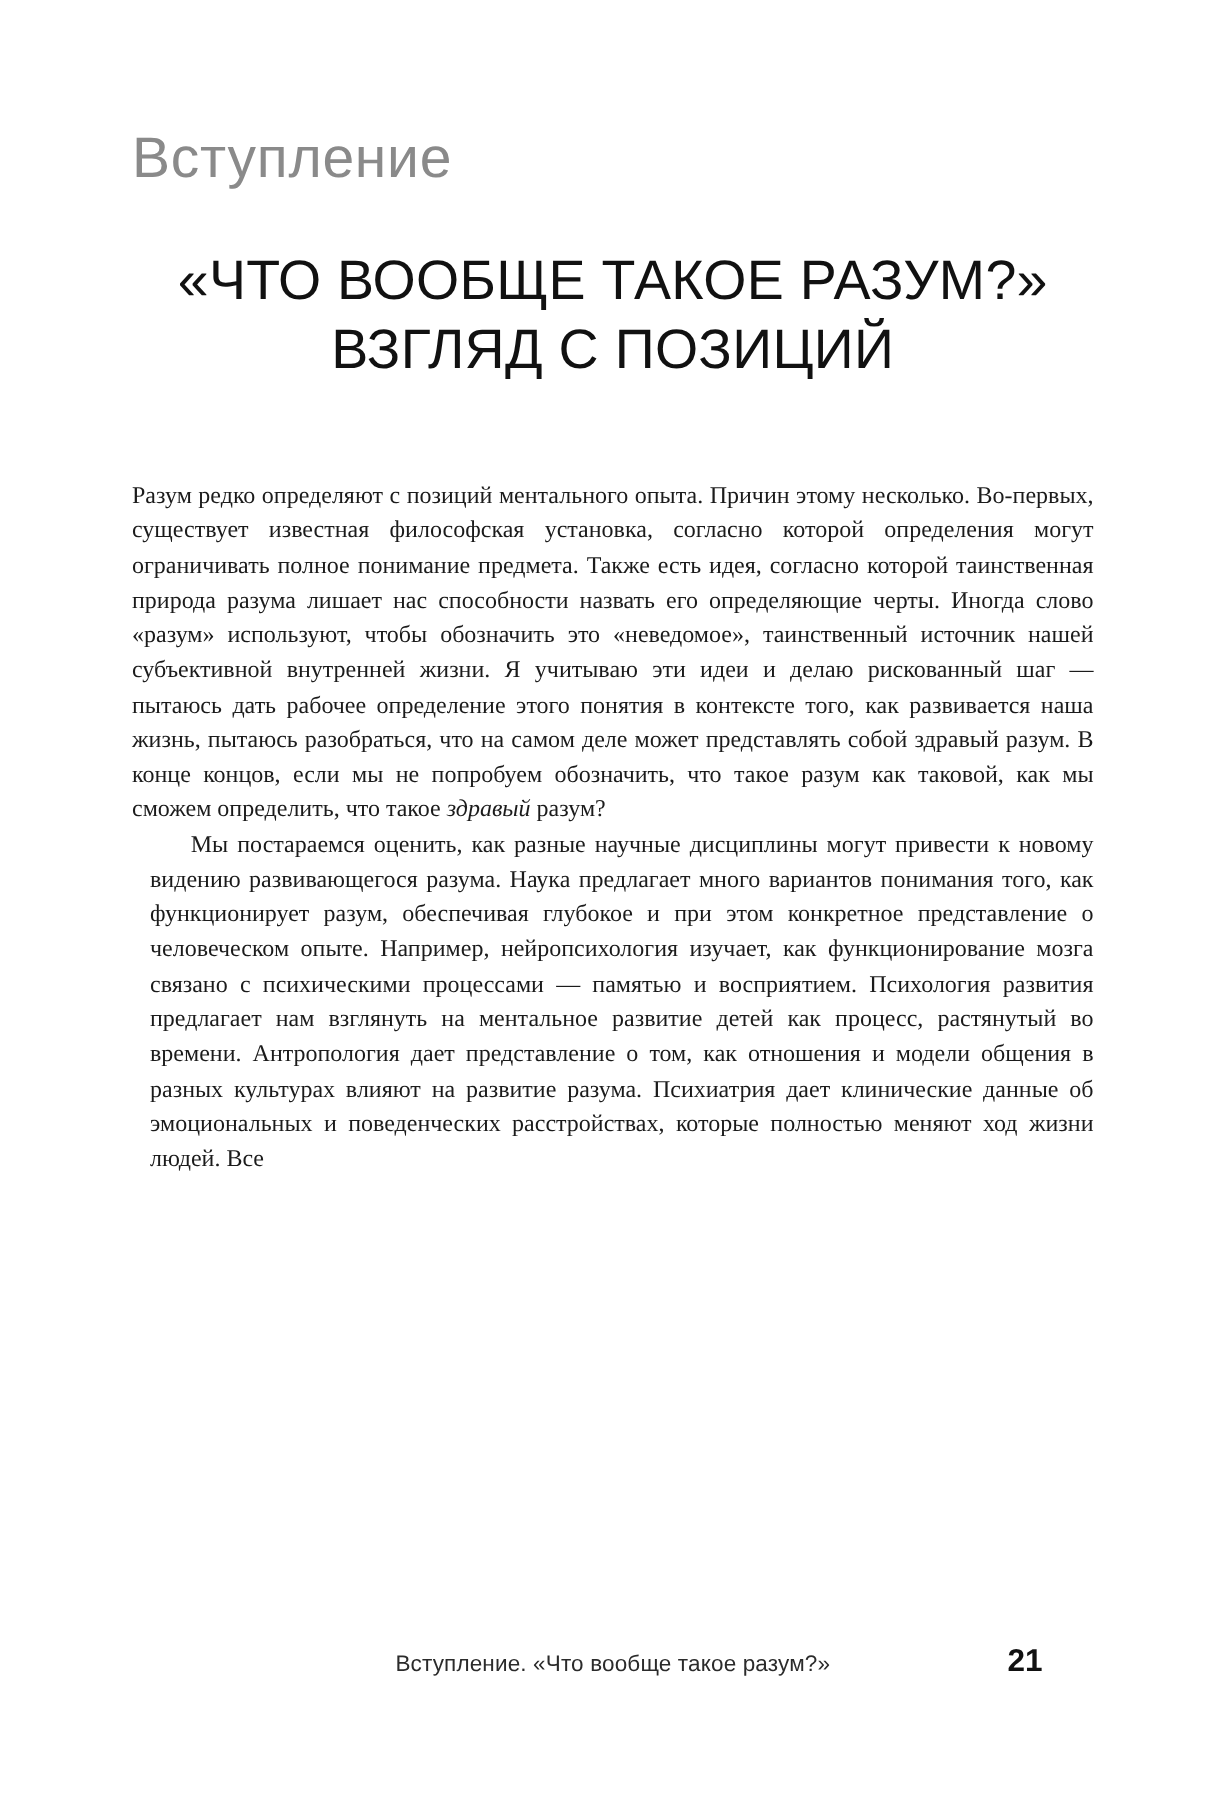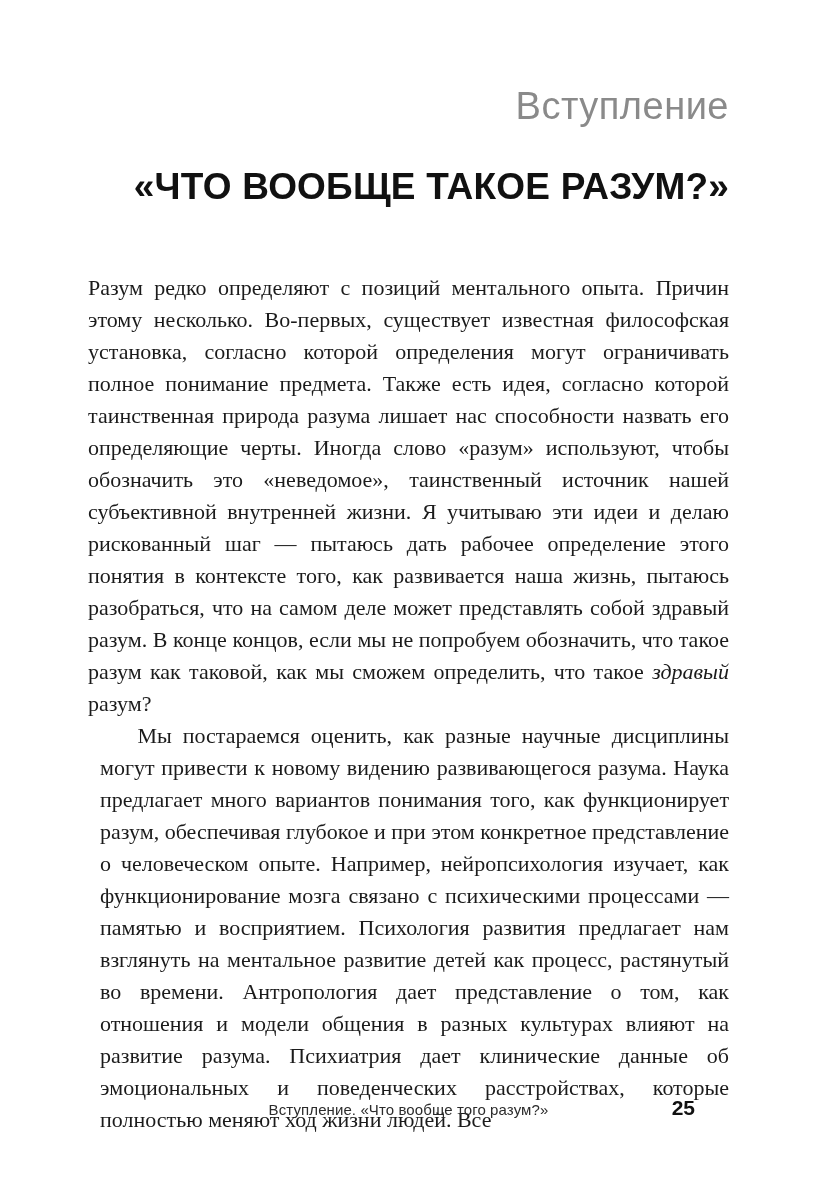--- a/index.html
+++ b/index.html
@@ -16,48 +16,48 @@
   }
   .page {
     position: relative;
     width: 817px;
     height: 1200px;
     box-sizing: border-box;
     padding: 0 88px;
     background: #ffffff;
   }
   .eyebrow {
-    text-align: right;
+    text-align: left;
     font-family: "Liberation Sans", sans-serif;
     font-weight: 300;
     font-size: 38px;
     color: #8a8a8a;
     letter-spacing: 0.5px;
     padding-top: 86px;
     line-height: 1.1;
   }
   .title {
-    text-align: right;
+    text-align: center;
     font-family: "Liberation Sans", sans-serif;
-    font-weight: bold;
+    font-weight: normal;
     font-size: 37px;
     line-height: 1.26;
     color: #111111;
     letter-spacing: 0.2px;
     margin-top: 36px;
     text-transform: uppercase;
   }
   .title .line {
     display: block;
     white-space: nowrap;
   }
   .body-text {
     margin-top: 62px;
     font-family: "Liberation Serif", serif;
-    font-size: 22px;
+    font-size: 16px;
     line-height: 1.455;
     color: #1b1b1b;
     text-align: justify;
     text-justify: inter-word;
     hyphens: manual;
   }
   .body-text p {
     margin: 0;
   }
   .body-text p + p {
@@ -93,25 +93,26 @@
 </style>
 </head>
 <body>
 
 <div class="page">
 
   <div class="eyebrow">Вступление</div>
 
   <h1 class="title">
     <span class="line">«Что вообще такое разум?»</span>
+    <span class="line">Взгляд с позиций</span>
   </h1>
 
   <div class="body-text">
     <p><span>Разум редко определяют с позиций ментального опыта. Причин этому несколько. Во-первых, существует известная философская установка, согласно которой определения могут ограничивать полное понимание предмета. Также есть идея, согласно которой таинственная природа разума лишает нас способности назвать его определяющие черты. Иногда слово «разум» используют, чтобы обозначить это «неведомое», таинственный источник нашей субъективной внутренней жизни. Я учитываю эти идеи и делаю рискованный шаг — пытаюсь дать рабочее определение этого понятия в контексте того, как развивается наша жизнь, пытаюсь разобраться, что на самом деле может представлять собой здравый разум. В конце концов, если мы не попробуем обозначить, что такое разум как таковой, как мы сможем определить, что такое </span><em>здравый</em><span> разум?</span></p>
     <p>Мы постараемся оценить, как разные научные дисциплины могут привести к новому видению развивающегося разума. Наука предлагает много вариантов понимания того, как функционирует разум, обеспечивая глубокое и при этом конкретное представление о человеческом опыте. Например, нейропсихология изучает, как функционирование мозга связано с психическими процессами — памятью и восприятием. Психология развития предлагает нам взглянуть на ментальное развитие детей как процесс, растянутый во времени. Антропология дает представление о том, как отношения и модели общения в разных культурах влияют на развитие разума. Психиатрия дает клинические данные об эмоциональных и поведенческих расстройствах, которые полностью меняют ход жизни людей. Все</p>
   </div>
 
   <div class="footer">
-    <span class="footer-running">Вступление. «Что вообще того разум?»</span>
-    <span class="footer-page">25</span>
+    <span class="footer-running">Вступление. «Что вообще такое разум?»</span>
+    <span class="footer-page">21</span>
   </div>
 
 </div>
 
 </body></html>

